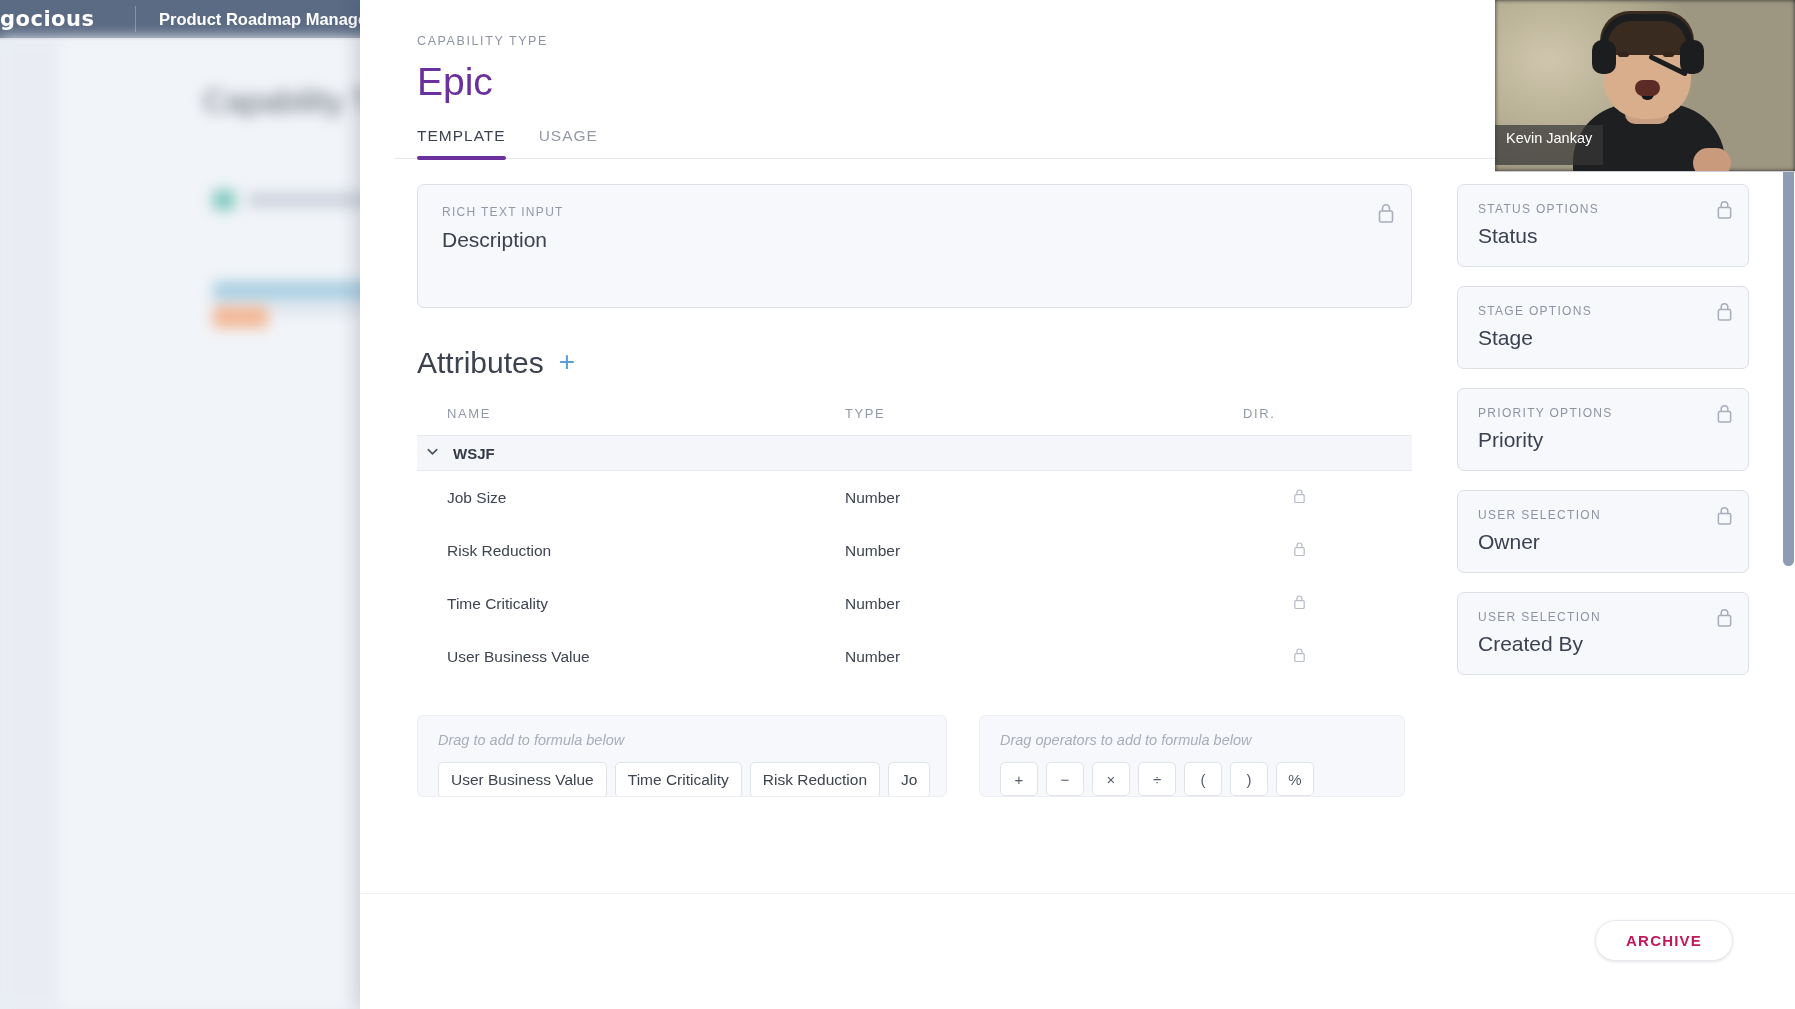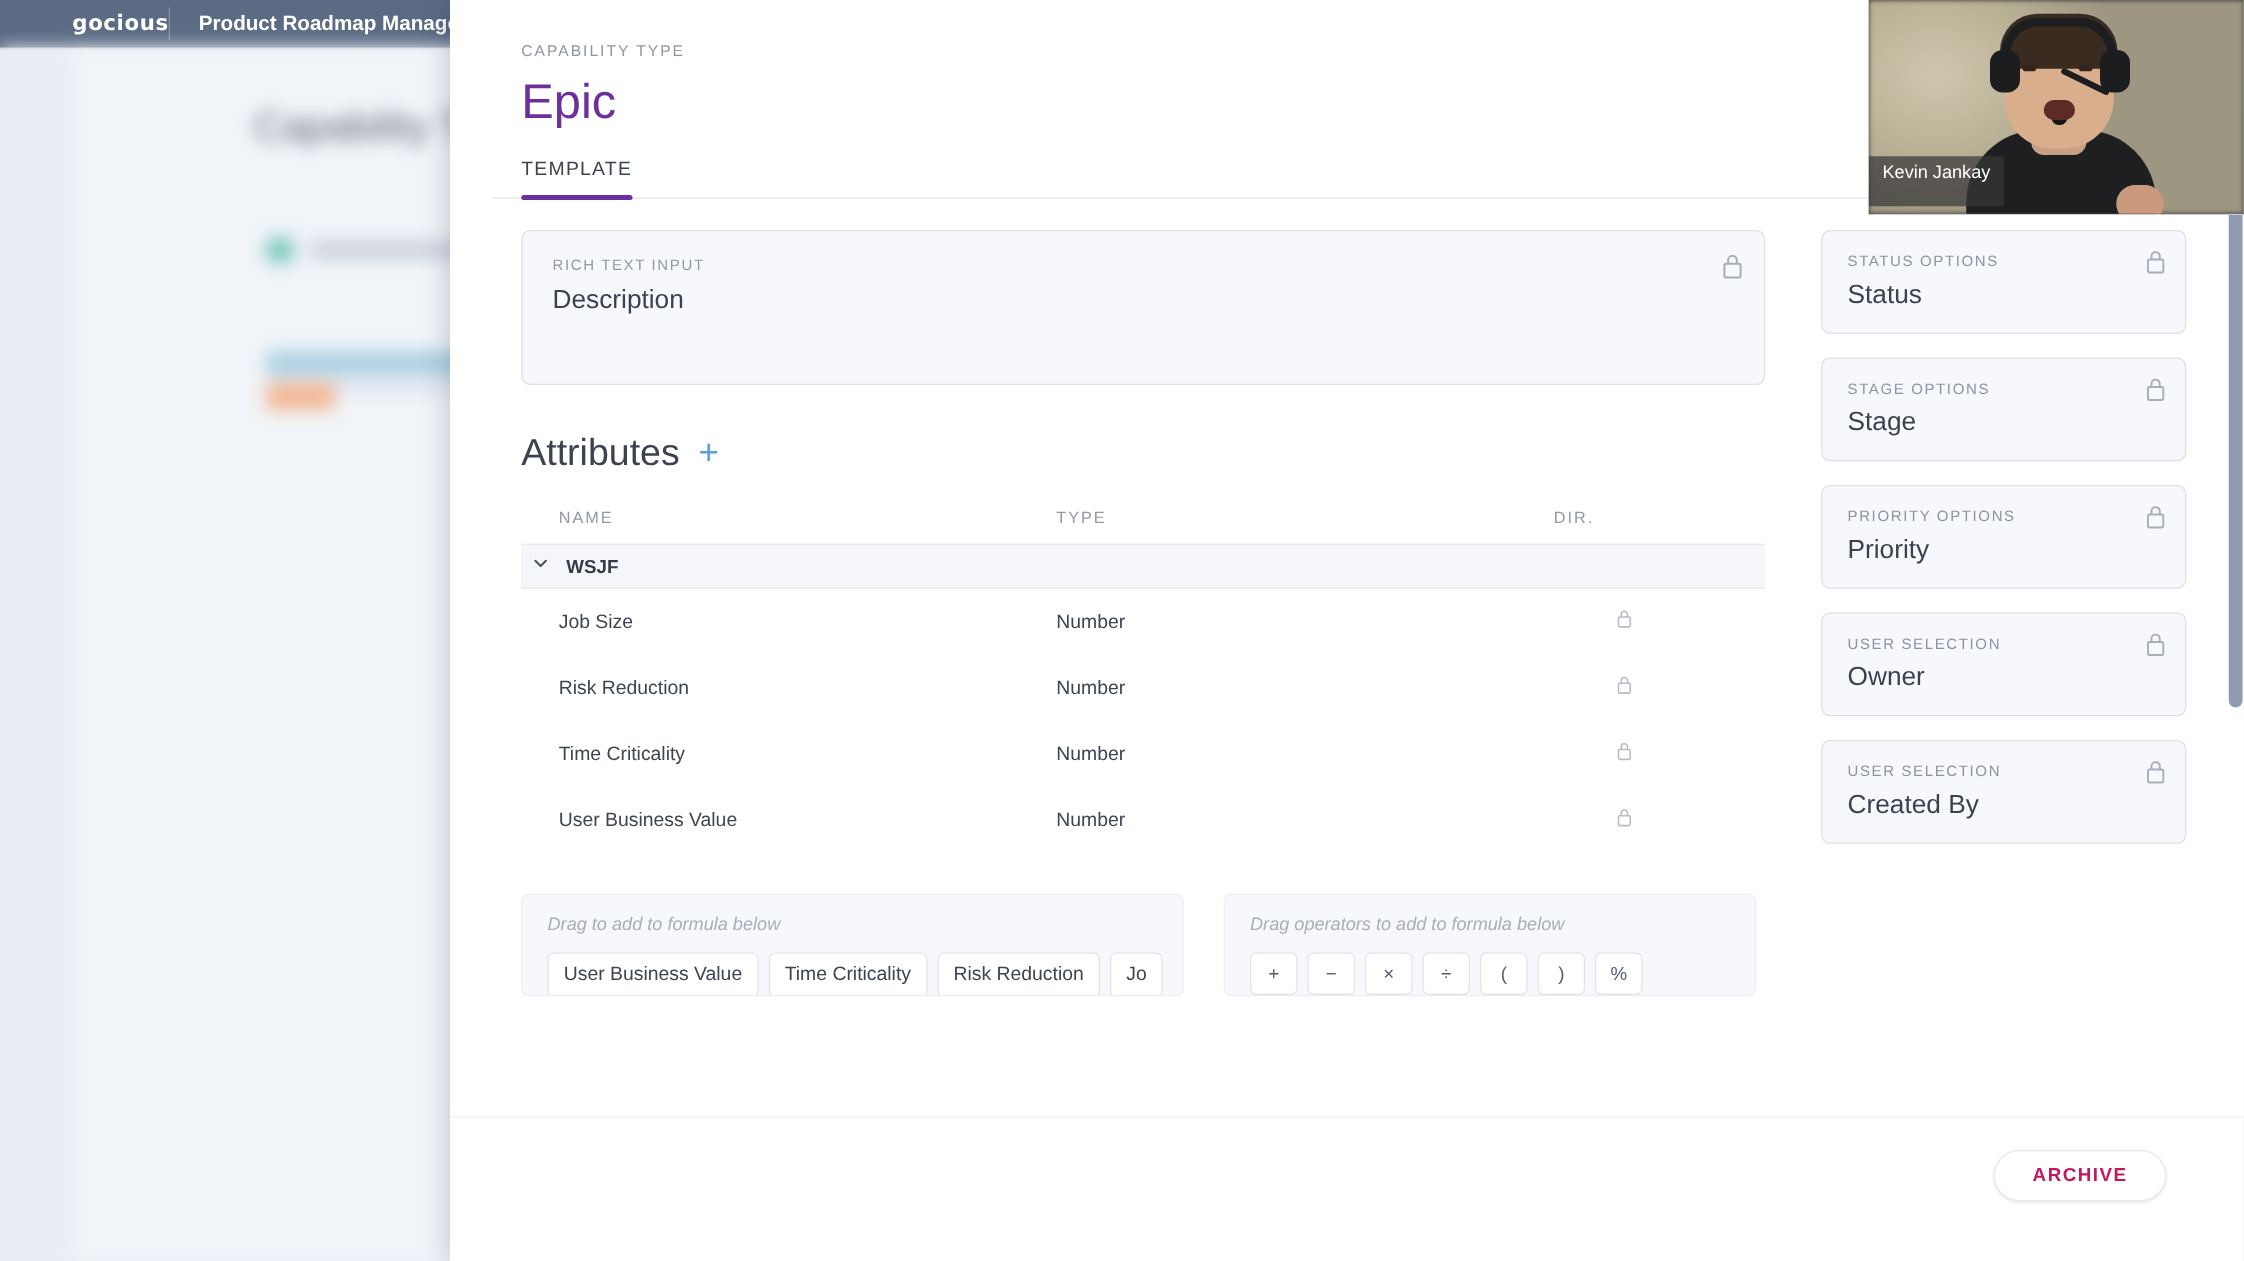--- a/index.html
+++ b/index.html
@@ -31,23 +31,23 @@
     top: 0; left: 0;
     width: 1795px;
     height: 38px;
     background: #5b6b84;
     display: flex;
     align-items: center;
     box-shadow: 0 1px 2px rgba(0,0,0,.18);
   }
   .brand-logo {
     width: 135px;
-    text-align: right;
+    text-align: left;
     color: #ffffff;
-    font-size: 17px;
+    font-size: 21px;
     font-weight: 700;
     letter-spacing: .5px;
     font-family: "DejaVu Sans", sans-serif;
   }
   .header-divider {
     width: 1px;
     height: 26px;
     background: rgba(255,255,255,.28);
   }
   .app-title {
@@ -162,21 +162,20 @@
     font-weight: 400;
   }
 
   .tabs {
     margin-top: 22px;
     padding-left: 23px;
     display: flex;
     gap: 33px;
     border-bottom: 1px solid #e6e8ed;
     width: calc(100% - 23px);
-    justify-content: space-between;
   }
   .tab {
     padding-bottom: 13px;
     font-size: 15.5px;
     letter-spacing: 1.0px;
     color: #9599a6;
     cursor: pointer;
     position: relative;
   }
   .tab.active {

